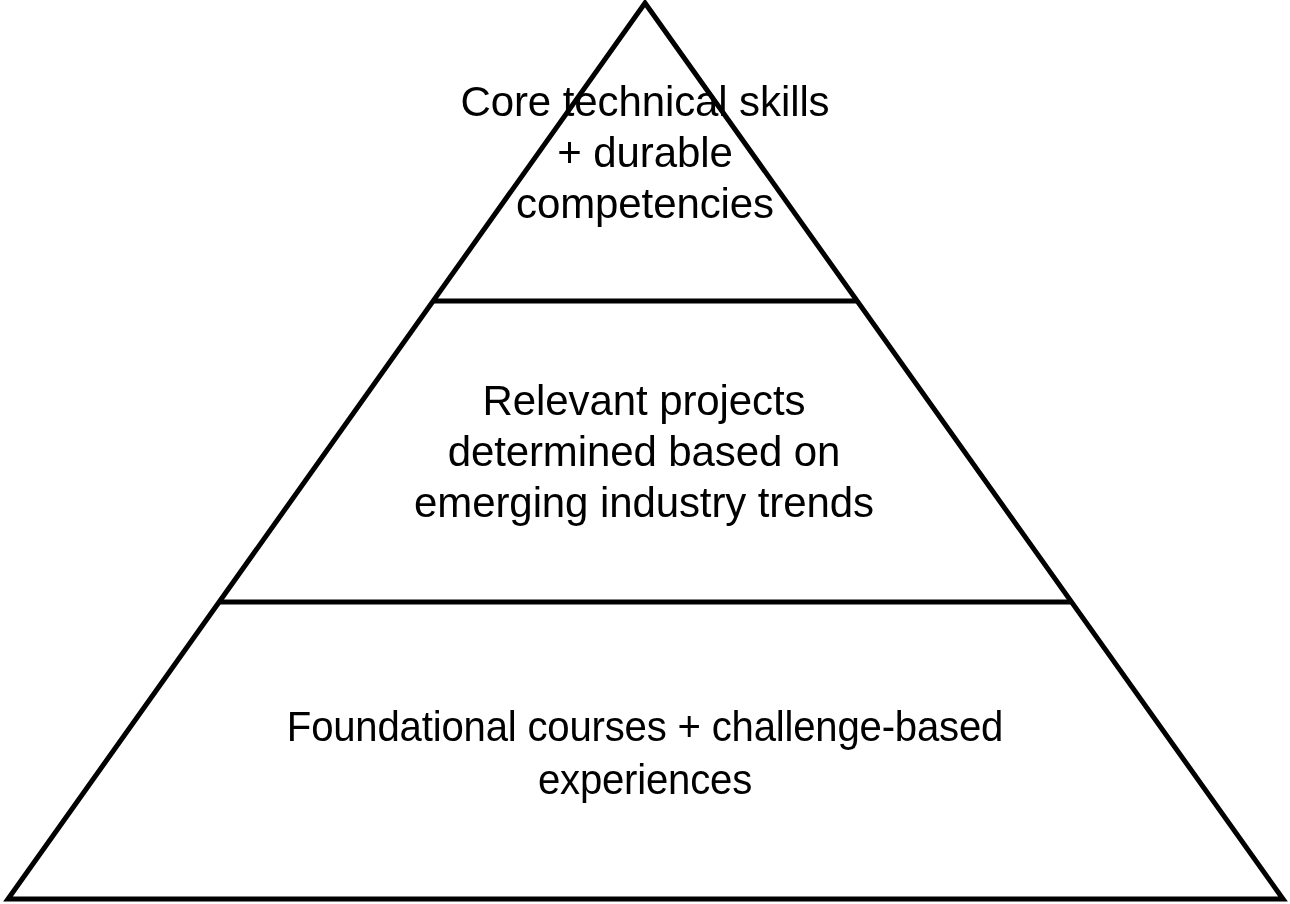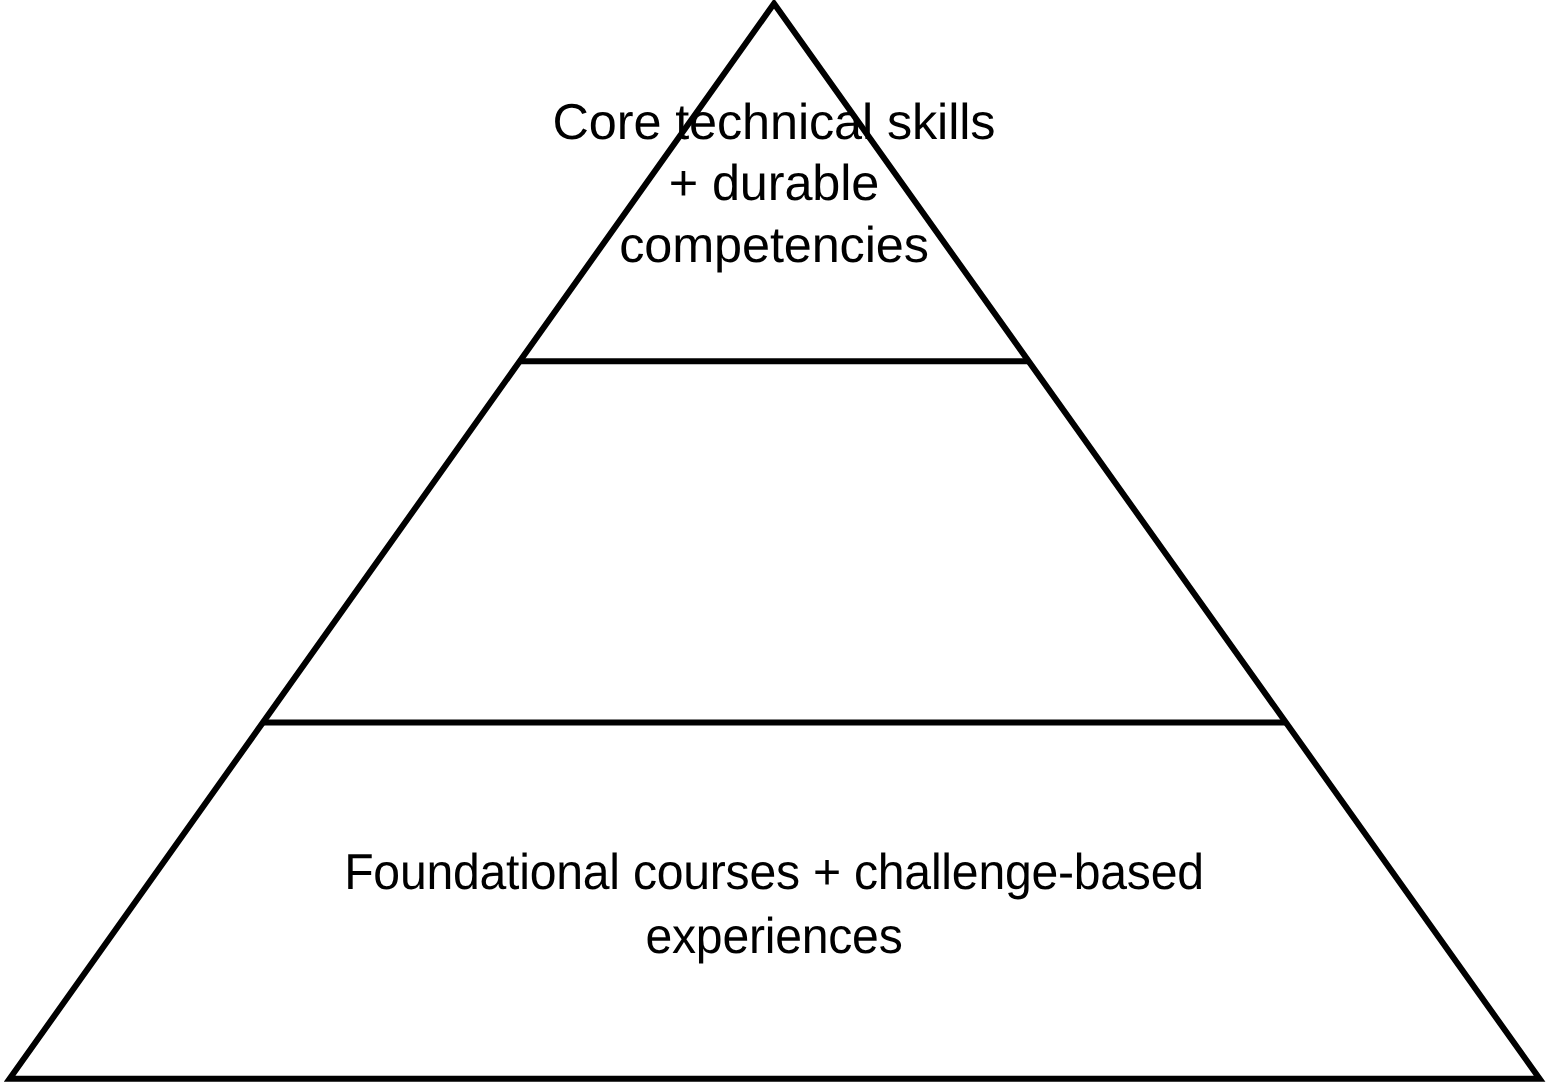--- a/index.html
+++ b/index.html
@@ -73,17 +73,20 @@
 
     <line id="divider-1" x1="432" y1="301" x2="858" y2="301" stroke="#000000" stroke-width="5"></line>
 
     <line id="divider-2" x1="220" y1="602" x2="1072" y2="602" stroke="#000000" stroke-width="5"></line>
   </svg>
 
   <div id="tier-label-top" class="tier-label" style="color: rgb(0, 0, 0);">Core technical skills
 + durable
 competencies</div>
 
+  <div id="tier-label-middle" class="tier-label" style="color: rgb(0, 0, 0);">Relevant projects
+determined based on
+emerging industry trends</div>
 
   <div id="tier-label-bottom" class="tier-label" style="color: rgb(0, 0, 0);">Foundational courses + challenge-based
 experiences</div>
 
 </div>
 
 </body></html>

